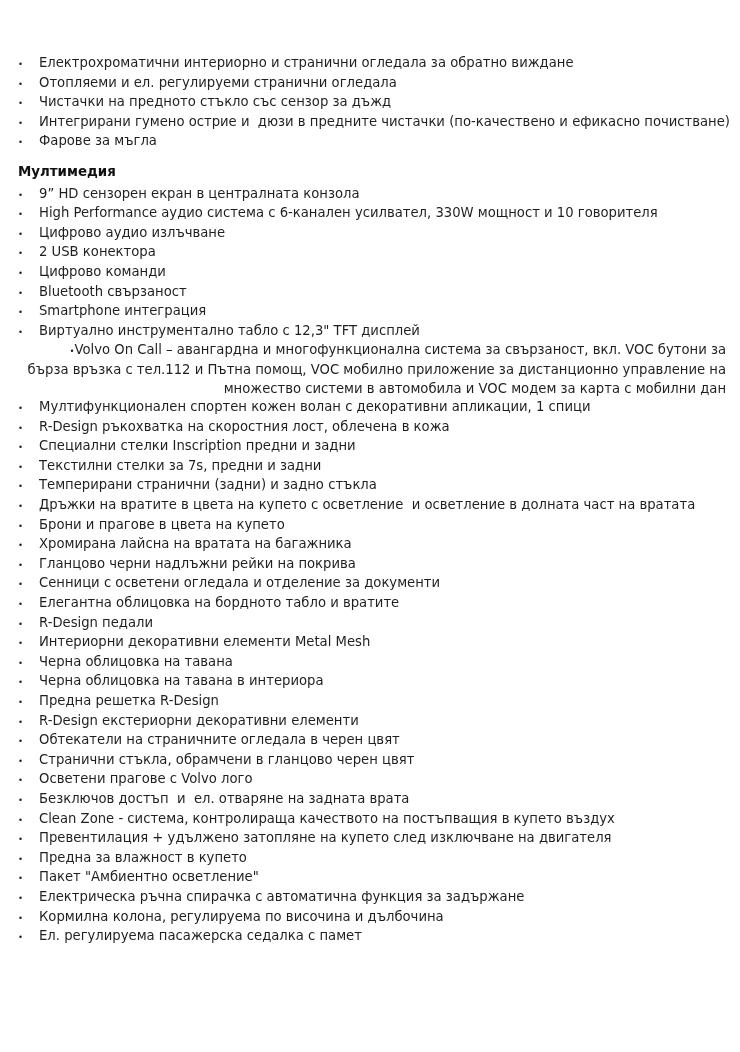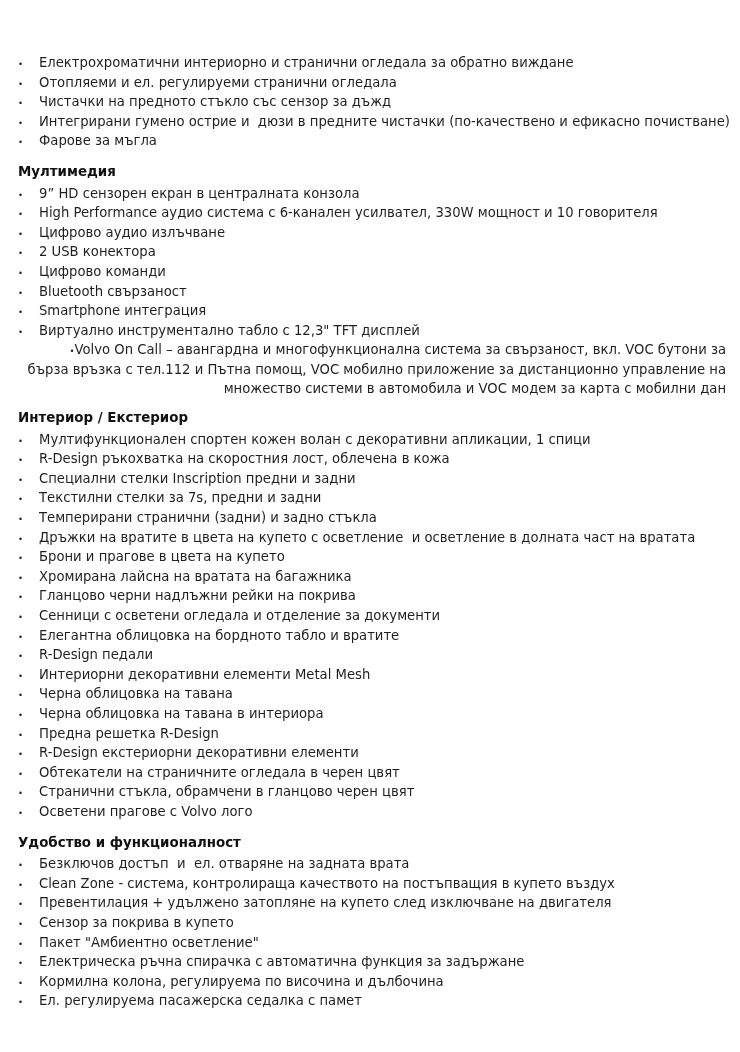--- a/index.html
+++ b/index.html
@@ -128,21 +128,20 @@
     <li class="item">
       <span class="bullet">•</span>
       <span class="txt">Виртуално инструментално табло с 12,3" TFT дисплей</span>
     </li>
   </ul>
 
   <div class="para">
     <span class="bullet">•</span><span class="txt">Volvo On Call – авангардна и многофункционална система за свързаност, вкл. VOC бутони за бърза връзка с тел.112 и Пътна помощ, VOC мобилно приложение за дистанционно управление на множество системи в автомобила и VOC модем за карта с мобилни дан</span>
   </div>
 
-  <h3 class="section-title">Интериор / Екстериор</h3>
   <ul class="list">
     <li class="item">
       <span class="bullet">•</span>
       <span class="txt">Мултифункционален спортен кожен волан с декоративни апликации, 1 спици</span>
     </li>
     <li class="item">
       <span class="bullet">•</span>
       <span class="txt">R-Design ръкохватка на скоростния лост, облечена в кожа</span>
     </li>
     <li class="item">
@@ -212,37 +211,36 @@
     <li class="item">
       <span class="bullet">•</span>
       <span class="txt">Странични стъкла, обрамчени в гланцово черен цвят</span>
     </li>
     <li class="item">
       <span class="bullet">•</span>
       <span class="txt">Осветени прагове с Volvo лого</span>
     </li>
   </ul>
 
-  <h3 class="section-title">Удобство и функционалност</h3>
   <ul class="list">
     <li class="item">
       <span class="bullet">•</span>
       <span class="txt">Безключов достъп  и  ел. отваряне на задната врата</span>
     </li>
     <li class="item">
       <span class="bullet">•</span>
       <span class="txt">Clean Zone - система, контролираща качеството на постъпващия в купето въздух</span>
     </li>
     <li class="item">
       <span class="bullet">•</span>
       <span class="txt">Превентилация + удължено затопляне на купето след изключване на двигателя</span>
     </li>
     <li class="item">
       <span class="bullet">•</span>
-      <span class="txt">Сензор за покрива в купето</span>
+      <span class="txt">Предна за влажност в купето</span>
     </li>
     <li class="item">
       <span class="bullet">•</span>
       <span class="txt">Пакет "Амбиентно осветление"</span>
     </li>
     <li class="item">
       <span class="bullet">•</span>
       <span class="txt">Електрическа ръчна спирачка с автоматична функция за задържане</span>
     </li>
     <li class="item">

